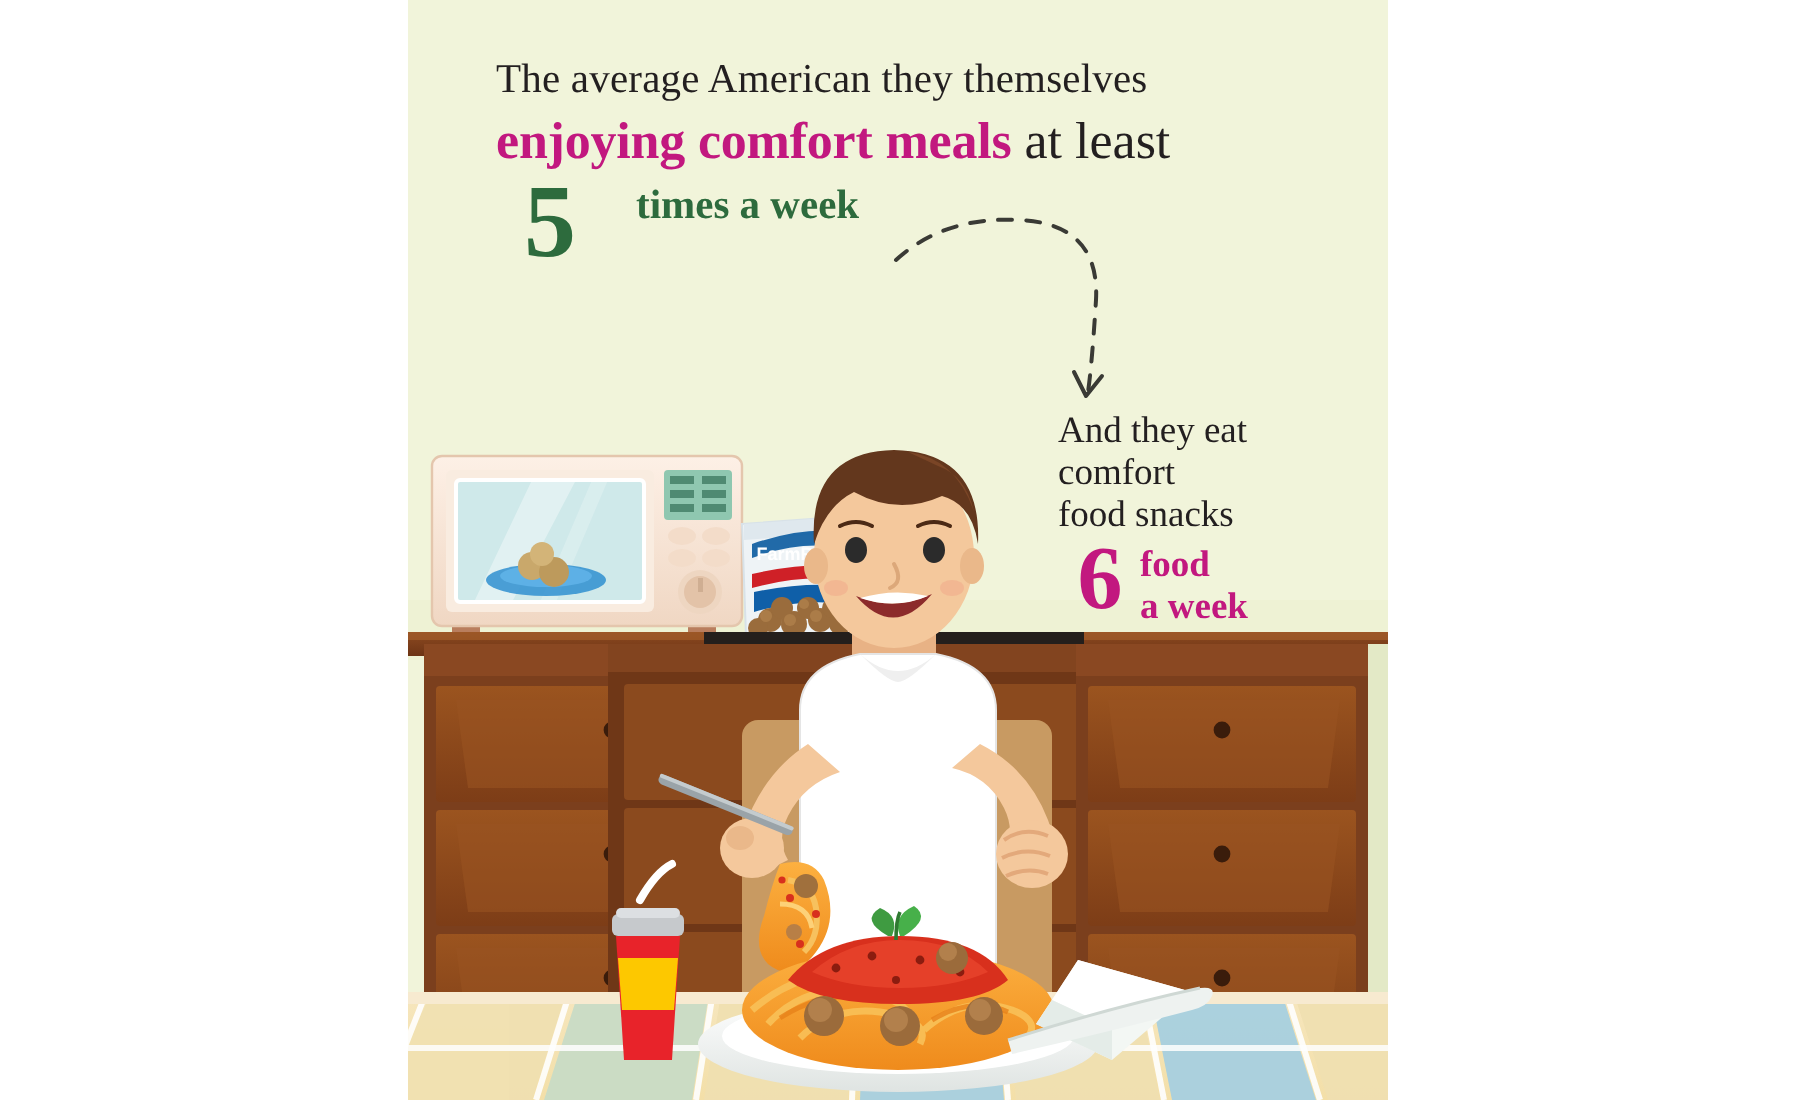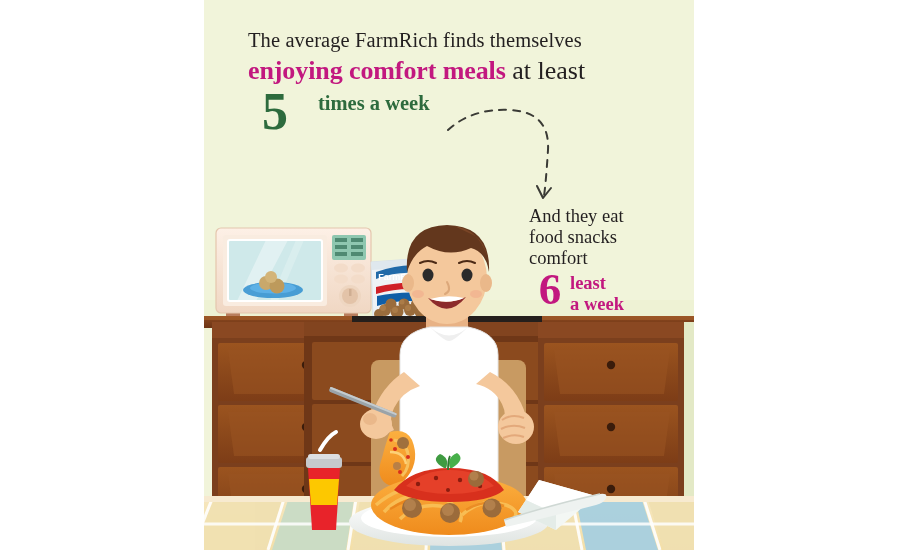--- a/index.html
+++ b/index.html
@@ -381,39 +381,39 @@
         </g>
       </svg>
 
       <svg class="arrow-svg" width="490" height="550" viewBox="0 0 490 550">
         <path d="M244,130 q24,-22 62,-20 q40,2 38,40 q-2,32 -4,46" stroke="#3a3a35" stroke-width="2" fill="none" stroke-dasharray="7 7" stroke-linecap="round"></path>
         <path d="M333,186 l6,12 l8,-10" stroke="#3a3a35" stroke-width="2" fill="none" stroke-linecap="round" stroke-linejoin="round"></path>
       </svg>
     </div>
 
     <div class="head-block">
-      <div class="line1">The average FarmRich finds themselves</div>
+      <div class="line1">The average American they themselves</div>
       <div class="line2">
         <span class="bold-pink">enjoying comfort meals</span><span class="tail"> at least</span>
       </div>
       <div class="stat5">
         <div class="big5">5</div>
         <div class="stat5-txt">
           <span class="g">times a week</span>
         </div>
       </div>
     </div>
 
     <div class="block2">
       <span class="t">And they eat</span>
+      <span class="t">comfort</span>
       <span class="t">food snacks</span>
-      <span class="t">comfort</span>
       <div class="stat6">
         <div class="big6">6</div>
         <div class="stat6-txt">
-          <span>least</span>
+          <span>food</span>
           <span>a week</span>
         </div>
       </div>
     </div>
 
   </div>
 </div>
 
 </body></html>

